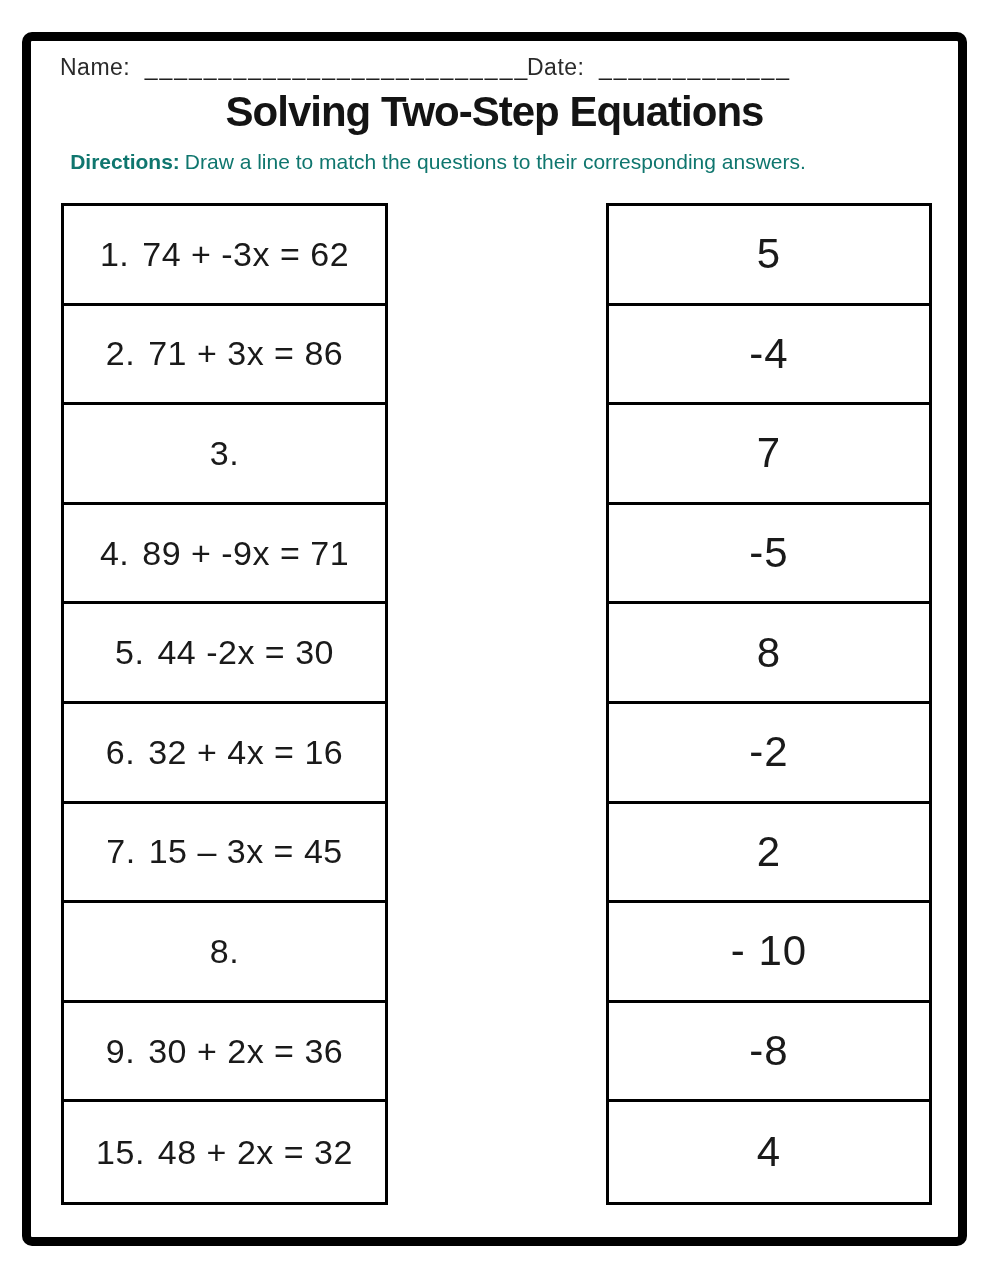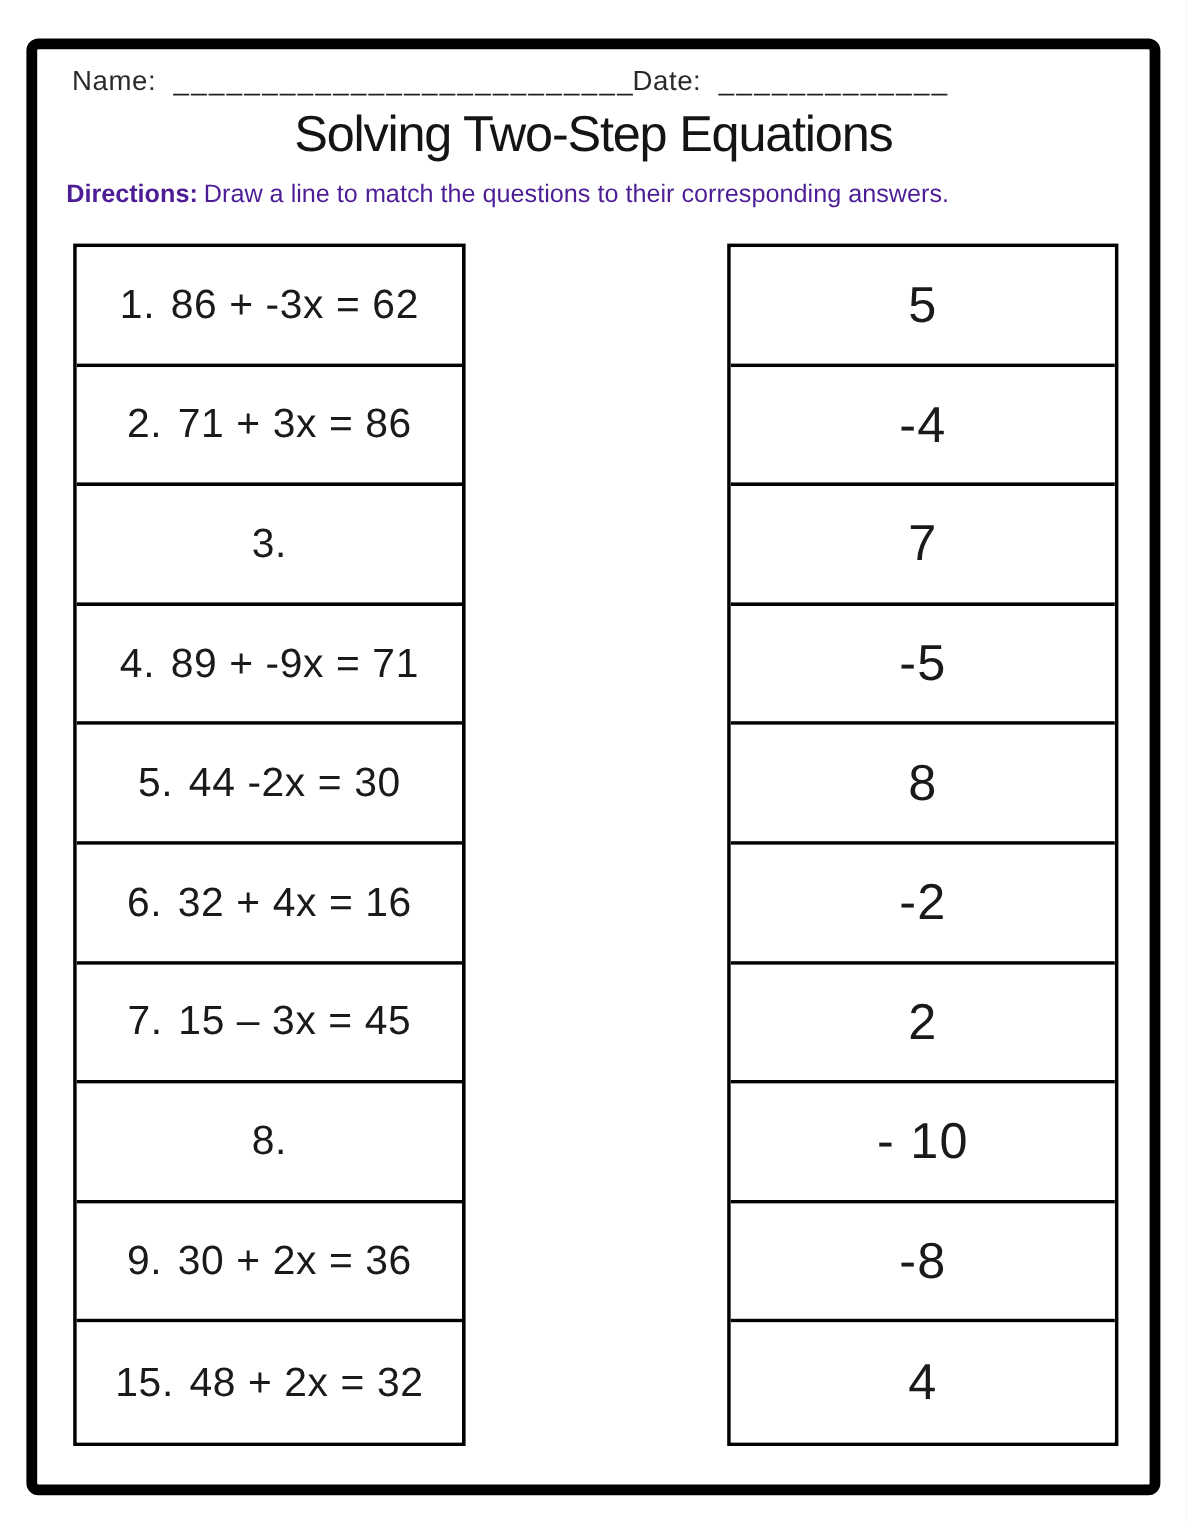--- a/index.html
+++ b/index.html
@@ -42,33 +42,33 @@
   .name-row { left: 60px; }
   .date-row { left: 527px; }
   .title {
     position: absolute;
     top: 88px;
     left: 0;
     width: 989px;
     margin: 0;
     text-align: center;
     font-size: 42px;
-    font-weight: normal;
+    font-weight: bold;
     letter-spacing: -1px;
     color: #141414;
   }
   .directions {
     position: absolute;
     top: 150px;
-    left: 1px;
+    left: 16px;
     width: 844px;
     margin: 0;
     text-align: center;
     font-size: 21px;
-    color: #4c1d95;
+    color: #0f766e;
   }
   .directions .dir-label {
     font-weight: bold;
     margin-right: 5px;
   }
   .match-table {
     position: absolute;
     top: 203px;
     height: 1002px;
     box-sizing: border-box;
@@ -119,21 +119,21 @@
 
   <h1 class="title">Solving Two-Step Equations</h1>
 
   <p class="directions">
     <span class="dir-label">Directions:</span><span>Draw a line to match the questions to their corresponding answers.</span>
   </p>
 
   <div class="match-table questions-table">
     <div class="cell q-cell">
       <span>1.</span>
-      <span>86 + -3x = 62</span>
+      <span>74 + -3x = 62</span>
     </div>
     <div class="cell q-cell">
       <span>2.</span>
       <span>71 + 3x = 86</span>
     </div>
     <div class="cell q-cell">
       <span>3.</span>
     </div>
     <div class="cell q-cell">
       <span>4.</span>

